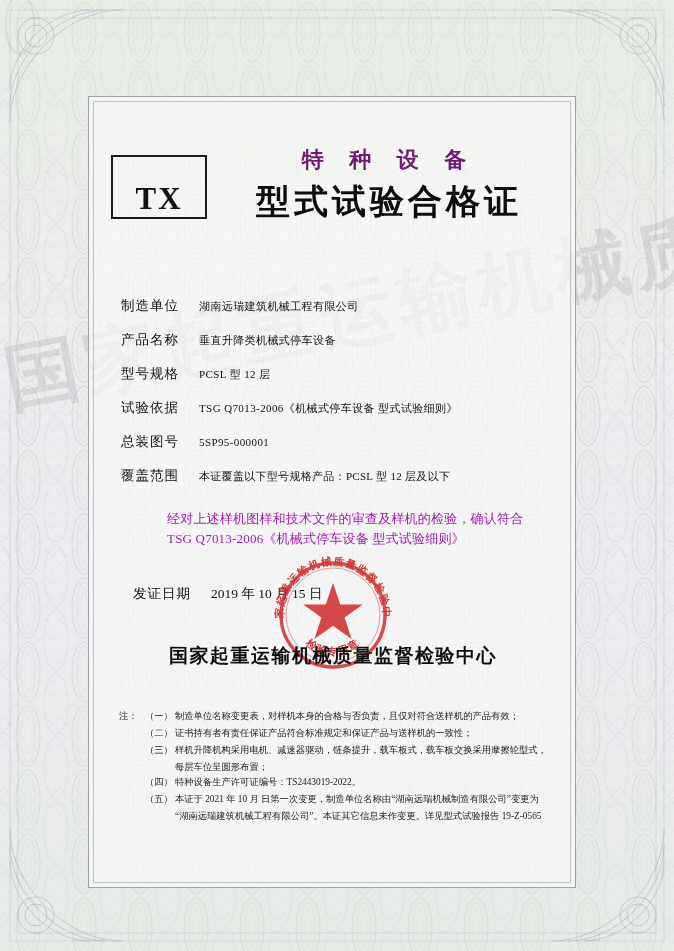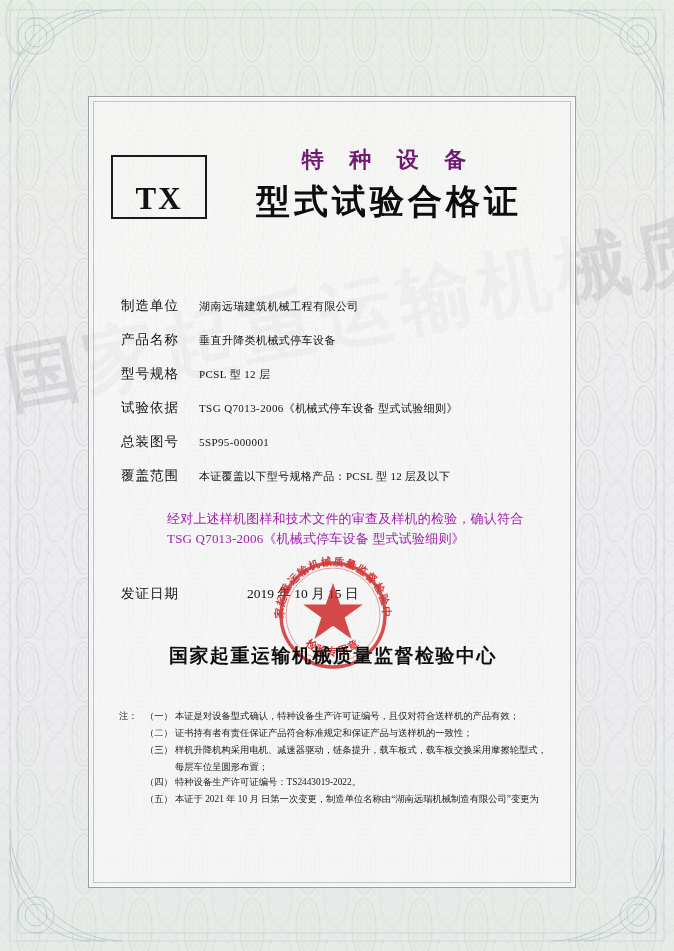--- a/index.html
+++ b/index.html
@@ -148,28 +148,27 @@
     top: 412px;
     width: 376px;
     font-size: 13px;
     line-height: 1.55;
     color: #a21caf;
     letter-spacing: 0.2px;
   }
 
   .issue-row {
     position: absolute;
-    left: 32px;
+    left: 44px;
     top: 488px;
     width: 424px;
     display: flex;
     align-items: baseline;
     font-size: 13.5px;
     color: #111;
-    gap: 48px;
   }
   .issue-row .lbl { width: 78px; flex: 0 0 78px; letter-spacing: 1px; }
 
   .org {
     position: absolute;
     left: 32px;
     top: 546px;
     width: 424px;
     text-align: center;
     font-size: 19px;
@@ -391,36 +390,37 @@
       </svg>
     </div>
 
     <div class="org">国家起重运输机械质量监督检验中心</div>
 
     <div class="notes">
       <div class="note-head">注：</div>
       <div class="note-list">
         <div class="note-item">
           <div class="num">（一）</div>
-          <div class="txt">本证是对设备型式确认，特种设备生产许可证编号，且仅对符合送样机的产品有效；</div>
+          <div class="txt">制造单位名称变更表，对样机本身的合格与否负责，且仅对符合送样机的产品有效；</div>
         </div>
         <div class="note-item">
           <div class="num">（二）</div>
           <div class="txt">证书持有者有责任保证产品符合标准规定和保证产品与送样机的一致性；</div>
         </div>
         <div class="note-item">
           <div class="num">（三）</div>
           <div class="txt">样机升降机构采用电机、减速器驱动，链条提升，载车板式，载车板交换采用摩擦轮型式，</div>
         </div>
         <div class="note-sub">每层车位呈圆形布置；</div>
         <div class="note-item">
           <div class="num">（四）</div>
           <div class="txt">特种设备生产许可证编号：TS2443019-2022。</div>
         </div>
         <div class="note-item">
           <div class="num">（五）</div>
           <div class="txt">本证于 2021 年 10 月   日第一次变更，制造单位名称由“湖南远瑞机械制造有限公司”变更为</div>
         </div>
+        <div class="note-sub">“湖南远瑞建筑机械工程有限公司”。本证其它信息未作变更。详见型式试验报告 19-Z-0565</div>
       </div>
     </div>
 
   </div>
 </div>
 
 </body></html>

